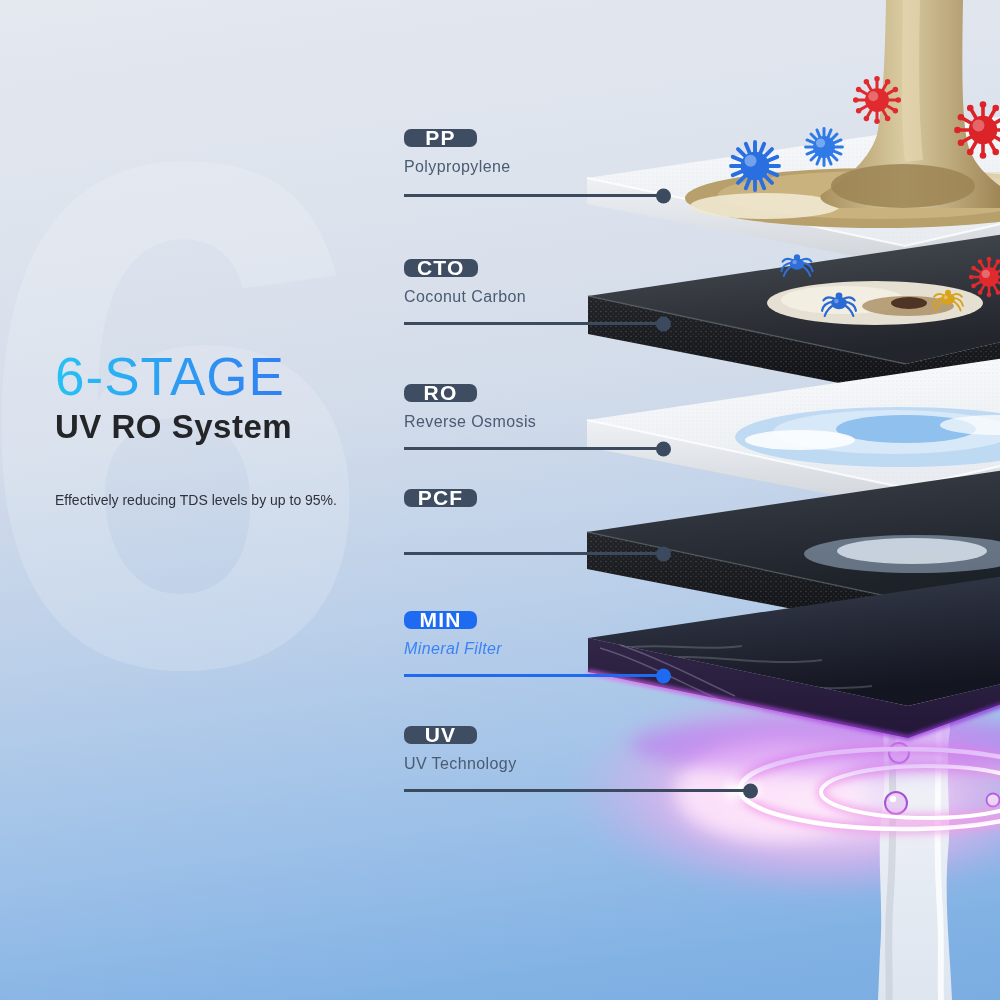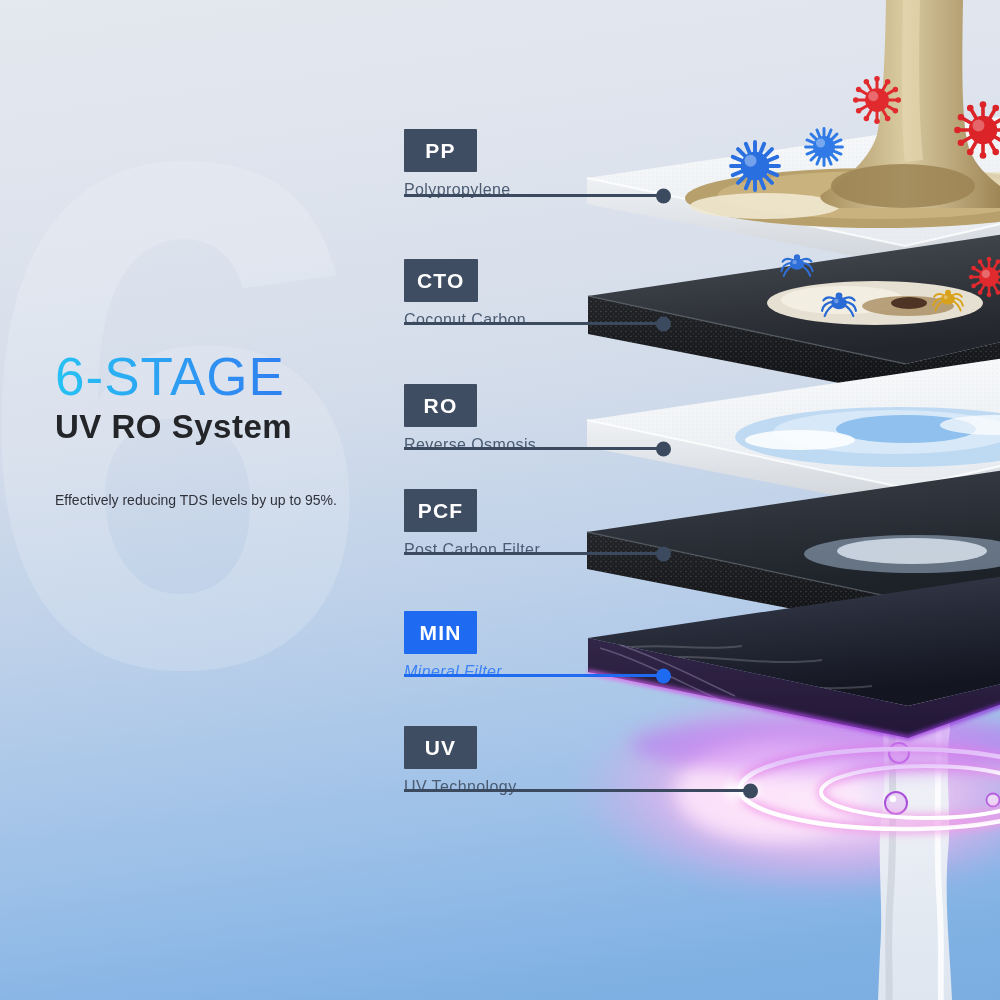--- a/index.html
+++ b/index.html
@@ -21,22 +21,22 @@
     background:linear-gradient(90deg,#27c2f4 0%,#2f8bf2 45%,#2f5bee 100%);
     -webkit-background-clip:text;background-clip:text;
     -webkit-text-fill-color:transparent;color:transparent;
   }
   .headline h2{margin:6px 0 0 0;font-size:33px;line-height:1.05;font-weight:700;color:#232529;letter-spacing:.5px;}
   .headline p{margin:46px 0 0 0;width:360px;font-size:14px;line-height:1.32;color:#30323a;}
   
   .stage{position:absolute;left:404px;z-index:3;width:360px;}
   .stage .badge{
     display:inline-flex;align-items:center;justify-content:center;
-    min-width:73px;height:43px;padding:0 13px;box-sizing:border-box;
-    background:#3f4d62;color:#ffffff;border-radius:1px;
+    min-width:73px;height:18px;padding:0 13px;box-sizing:border-box;
+    background:#3f4d62;color:#ffffff;border-radius:7px;
     font-size:21px;font-weight:700;letter-spacing:1.2px;
   }
   .stage .sname{margin-top:9px;font-size:16px;color:#4a5b72;letter-spacing:.4px;}
   .stage .leader{position:absolute;left:0;top:63px;height:3px;width:259px;background:#3b4a5e;}
   .stage .leader .dot{
     position:absolute;right:-8px;top:50%;transform:translateY(-50%);
     width:15px;height:15px;border-radius:50%;background:#3b4a5e;
   }
   .stage.highlight .badge{background:#1e6bf2;}
   .stage.highlight .sname{color:#3b82f6;font-style:italic;}
@@ -300,21 +300,20 @@
 </div>
 <div class="stage" id="s-ro">
   <span class="badge">RO</span>
   <div class="sname">Reverse Osmosis</div>
   <div class="leader">
       <span class="dot"></span>
     </div>
 </div>
 <div class="stage" id="s-pcf">
   <span class="badge">PCF</span>
-  <div class="sname">Post Carbon Filter</div>
   <div class="leader">
       <span class="dot"></span>
     </div>
 </div>
 <div class="stage highlight" id="s-min">
   <span class="badge">MIN</span>
   <div class="sname">Mineral Filter</div>
   <div class="leader">
       <span class="dot"></span>
     </div>

